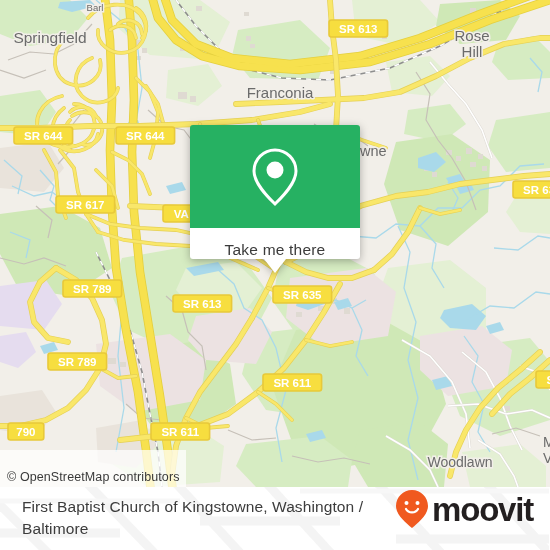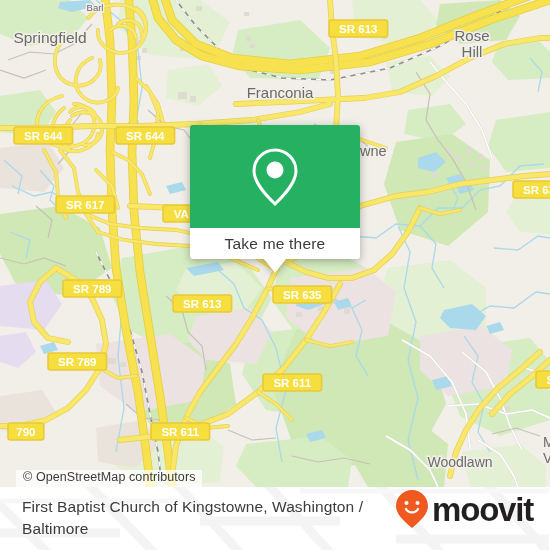--- a/index.html
+++ b/index.html
@@ -21,23 +21,23 @@
     left: 0; top: 0;
     width: 550px;
     height: 487px;
     overflow: hidden;
     background: #f2efe9;
   }
   #map svg { display: block; }
 
   .attrib {
     position: absolute;
-    left: 16px;
+    left: 0;
     bottom: 0;
-    padding: 0 6px 3px 7px;
+    padding: 20px 6px 3px 7px;
     font-size: 12.5px;
     color: #3a3a3a;
     background: rgba(255,255,255,0.72);
     letter-spacing: 0.1px;
     white-space: nowrap;
   }
 
   
   .callout {
     position: absolute;
@@ -52,21 +52,21 @@
     border-radius: 3px 3px 0 0;
     display: flex;
     align-items: center;
     justify-content: center;
   }
   .callout-foot {
     background: #ffffff;
     height: 31px;
     border-radius: 0 0 3px 3px;
     display: flex;
-    align-items: center;
+    align-items: flex-end;
     justify-content: center;
     position: relative;
   }
   .callout-foot span {
     font-size: 15.5px;
     color: #3b3b3b;
     letter-spacing: 0.2px;
   }
   .callout-tail {
     position: absolute;

